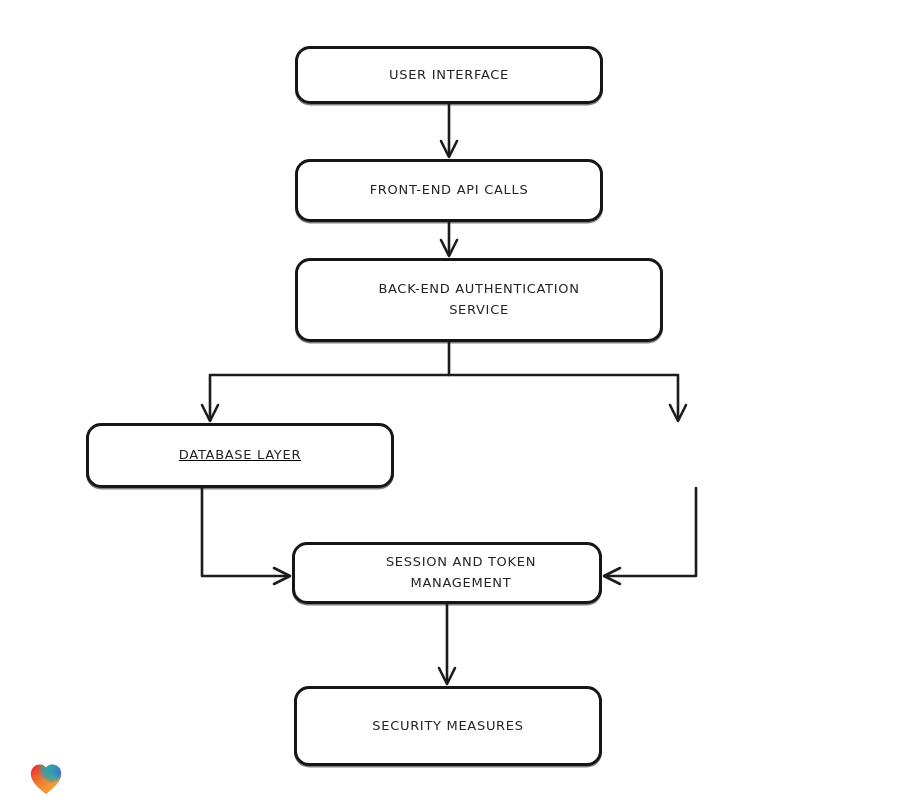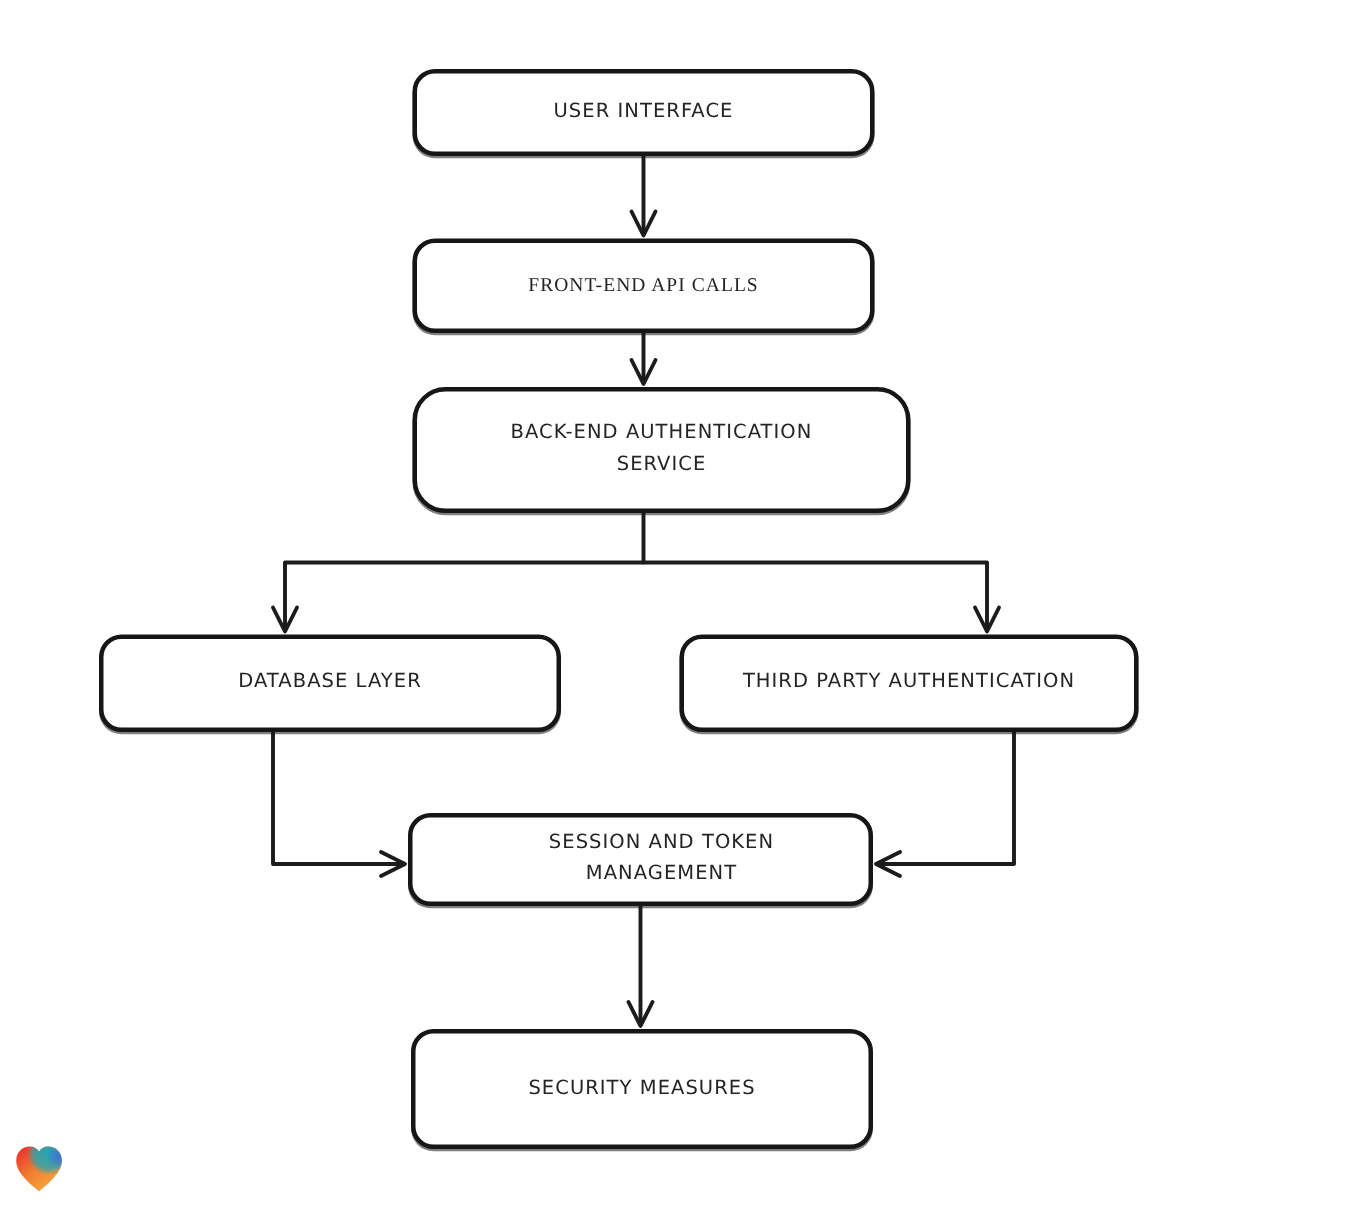--- a/index.html
+++ b/index.html
@@ -10,20 +10,21 @@
   body {
     width: 911px;
     height: 810px;
     position: relative;
     overflow: hidden;
     font-family: "DejaVu Sans", sans-serif;
   }
   .canvas {
     position: absolute;
     inset: 0;
+    margin-left: 20px;
   }
   .connector-layer {
     position: absolute;
     left: 0;
     top: 0;
     width: 911px;
     height: 810px;
   }
   .connector-layer path {
     stroke: #1c1c1c;
@@ -50,23 +51,23 @@
     letter-spacing: 0.7px;
     line-height: 1.6;
     color: #242424;
     text-transform: uppercase;
   }
   .w230 { max-width: 230px; }
   .w200 { max-width: 200px; }
 
   
   #n0 { left: 275px; top: 46px;  width: 308px; height: 58px; }
-  #n1 { left: 275px; top: 159px; width: 308px; height: 63px; font-family: Liberation Serif, serif; }
-  #n2 { left: 275px; top: 258px; width: 332px; height: 84px; border-radius: 22px; }
-  #n3 { left: 66px;  top: 423px; width: 308px; height: 65px; }
+  #n1 { left: 275px; top: 159px; width: 308px; height: 63px; }
+  #n2 { left: 275px; top: 258px; width: 368px; height: 84px; }
+  #n3 { left: 66px;  top: 423px; width: 308px; height: 65px; text-decoration: underline; }
   #n4 { left: 453px; top: 423px; width: 306px; height: 65px; }
   #n5 { left: 272px; top: 542px; width: 310px; height: 62px; padding-left: 28px; }
   #n6 { left: 274px; top: 686px; width: 308px; height: 80px; }
 
   .heart-logo {
     position: absolute;
     left: 8px;
     top: 762px;
     width: 36px;
     height: 34px;
@@ -109,23 +110,20 @@
   </div>
 
   <div class="node" id="n2">
     <span class="node-label w230">BACK-END AUTHENTICATION SERVICE</span>
   </div>
 
   <div class="node" id="n3">
     <span class="node-label">DATABASE LAYER</span>
   </div>
 
-  <div class="node" id="n4">
-    <span class="node-label">THIRD PARTY AUTHENTICATION</span>
-  </div>
 
   <div class="node" id="n5">
     <span class="node-label w200">SESSION AND TOKEN MANAGEMENT</span>
   </div>
 
   <div class="node" id="n6">
     <span class="node-label">SECURITY MEASURES</span>
   </div>
 
   <svg class="heart-logo" viewBox="0 0 32 30" xmlns="http://www.w3.org/2000/svg">

